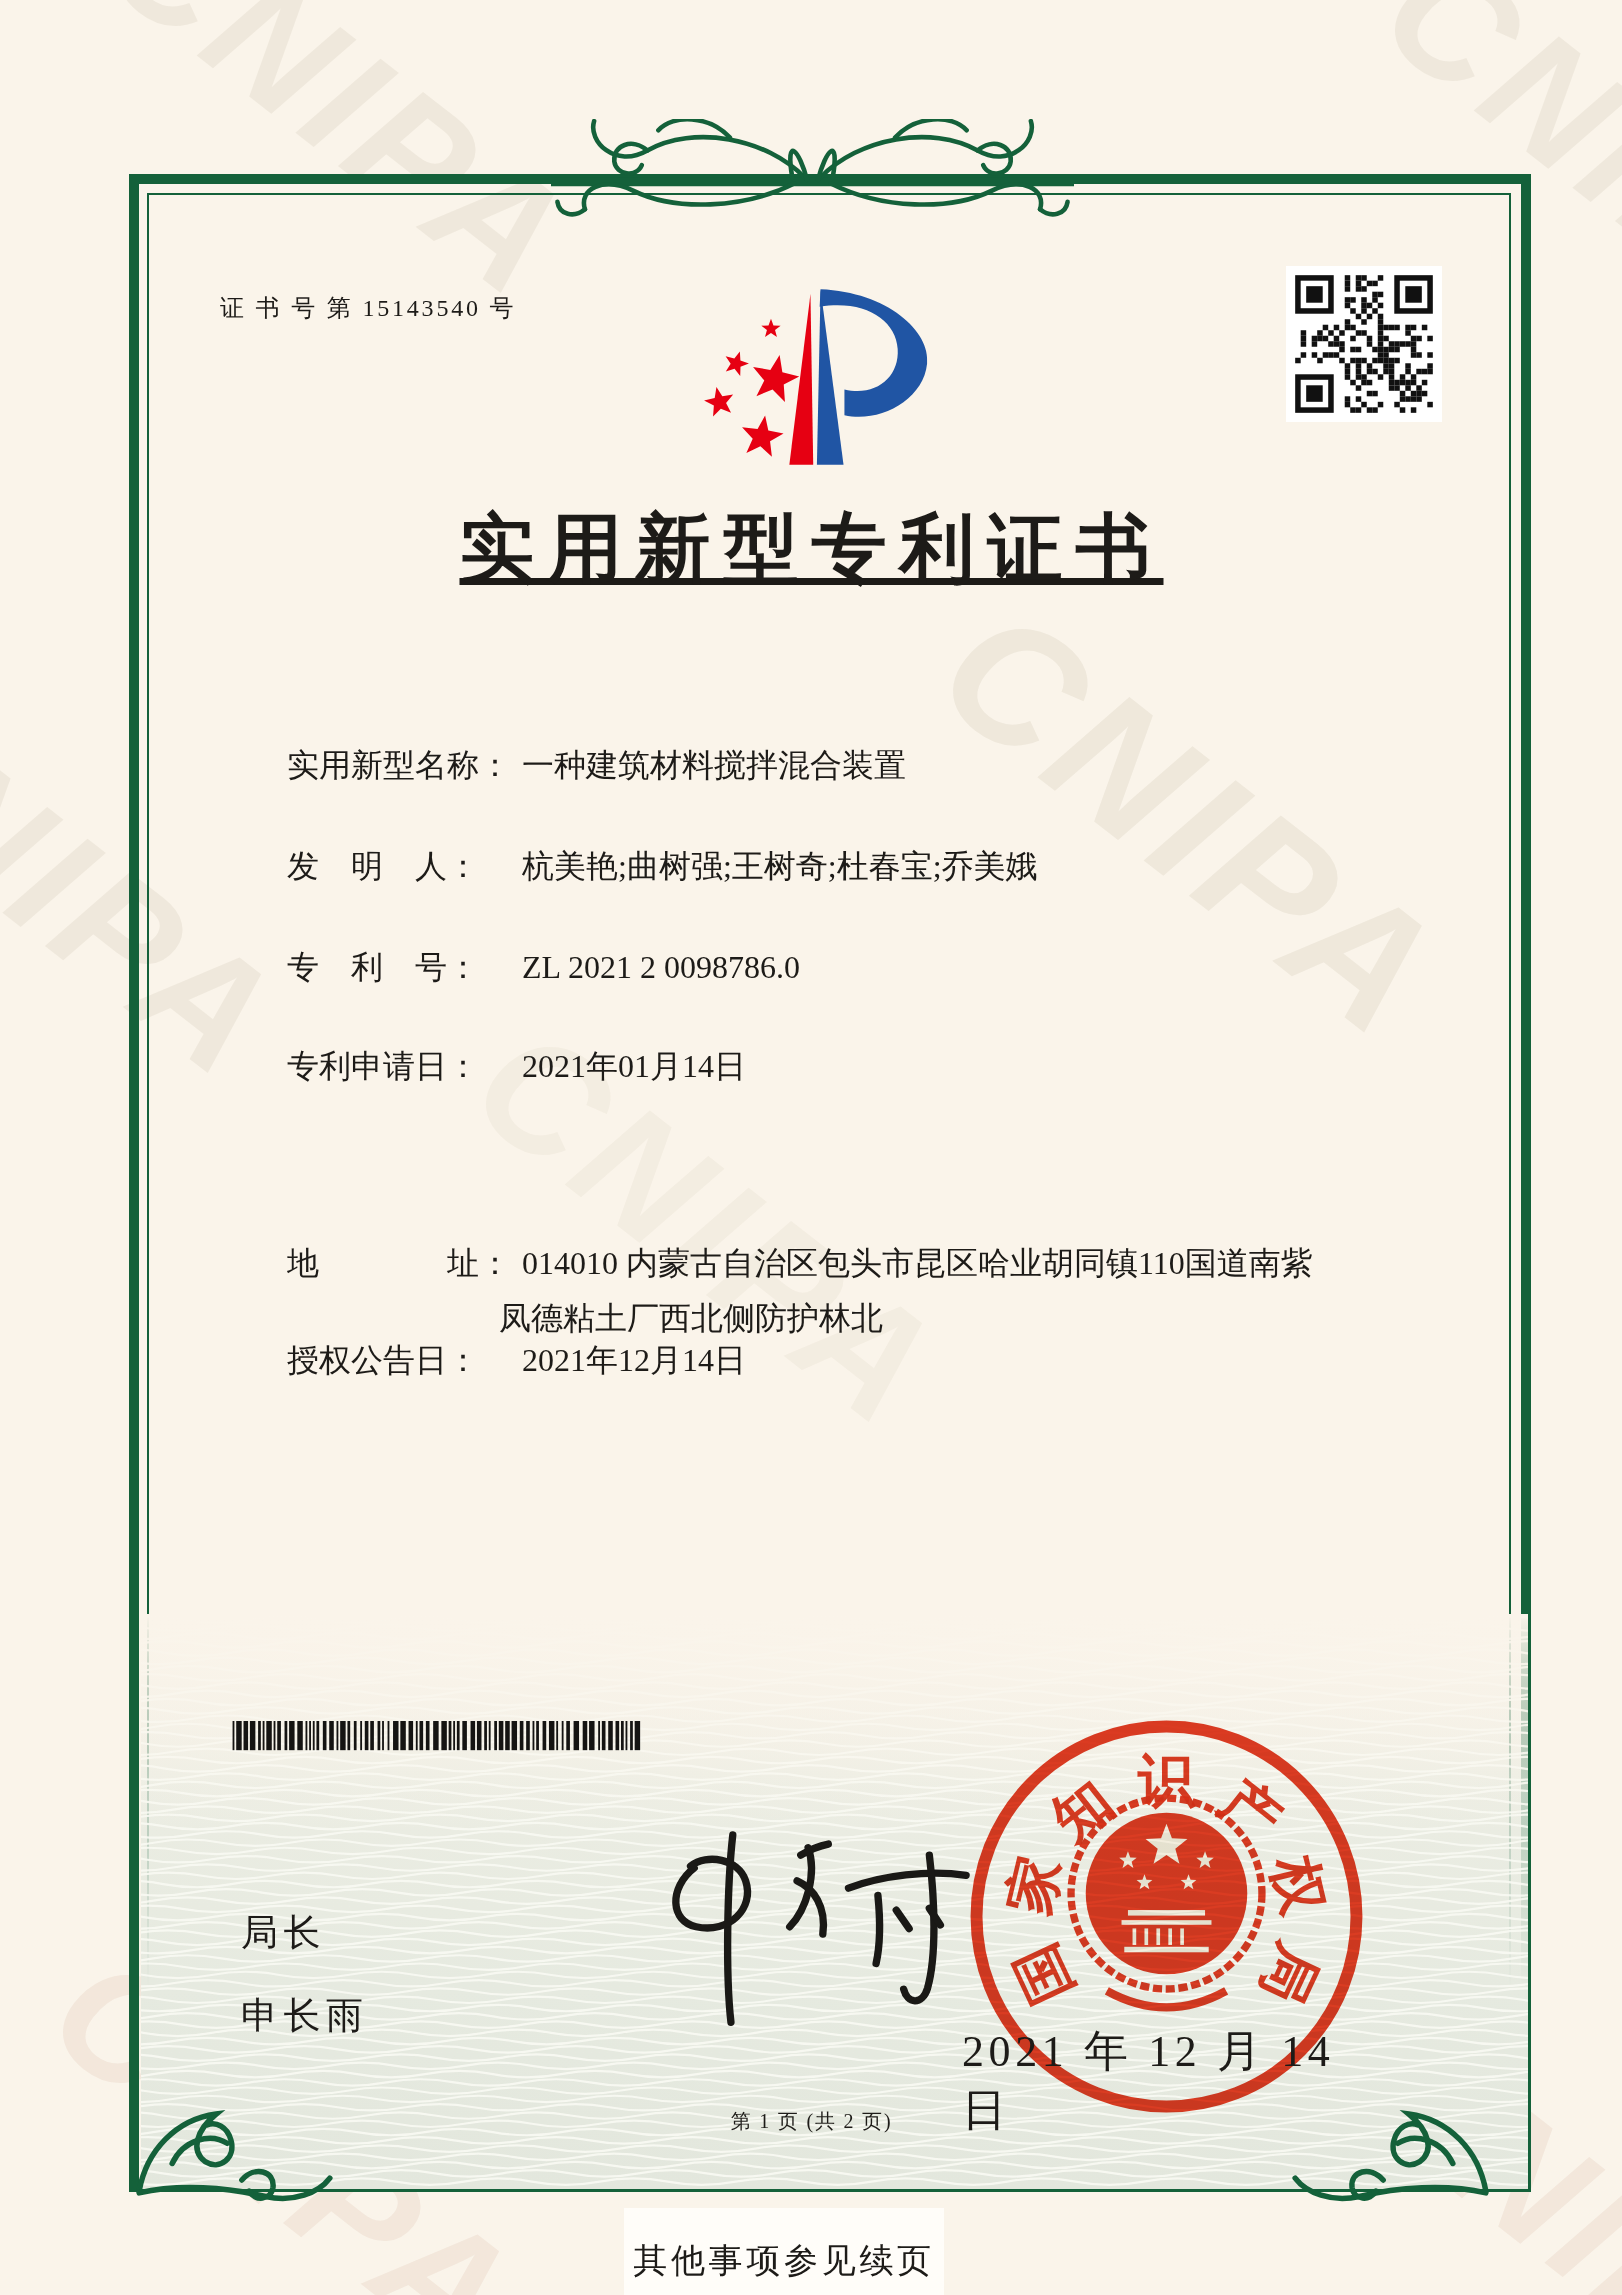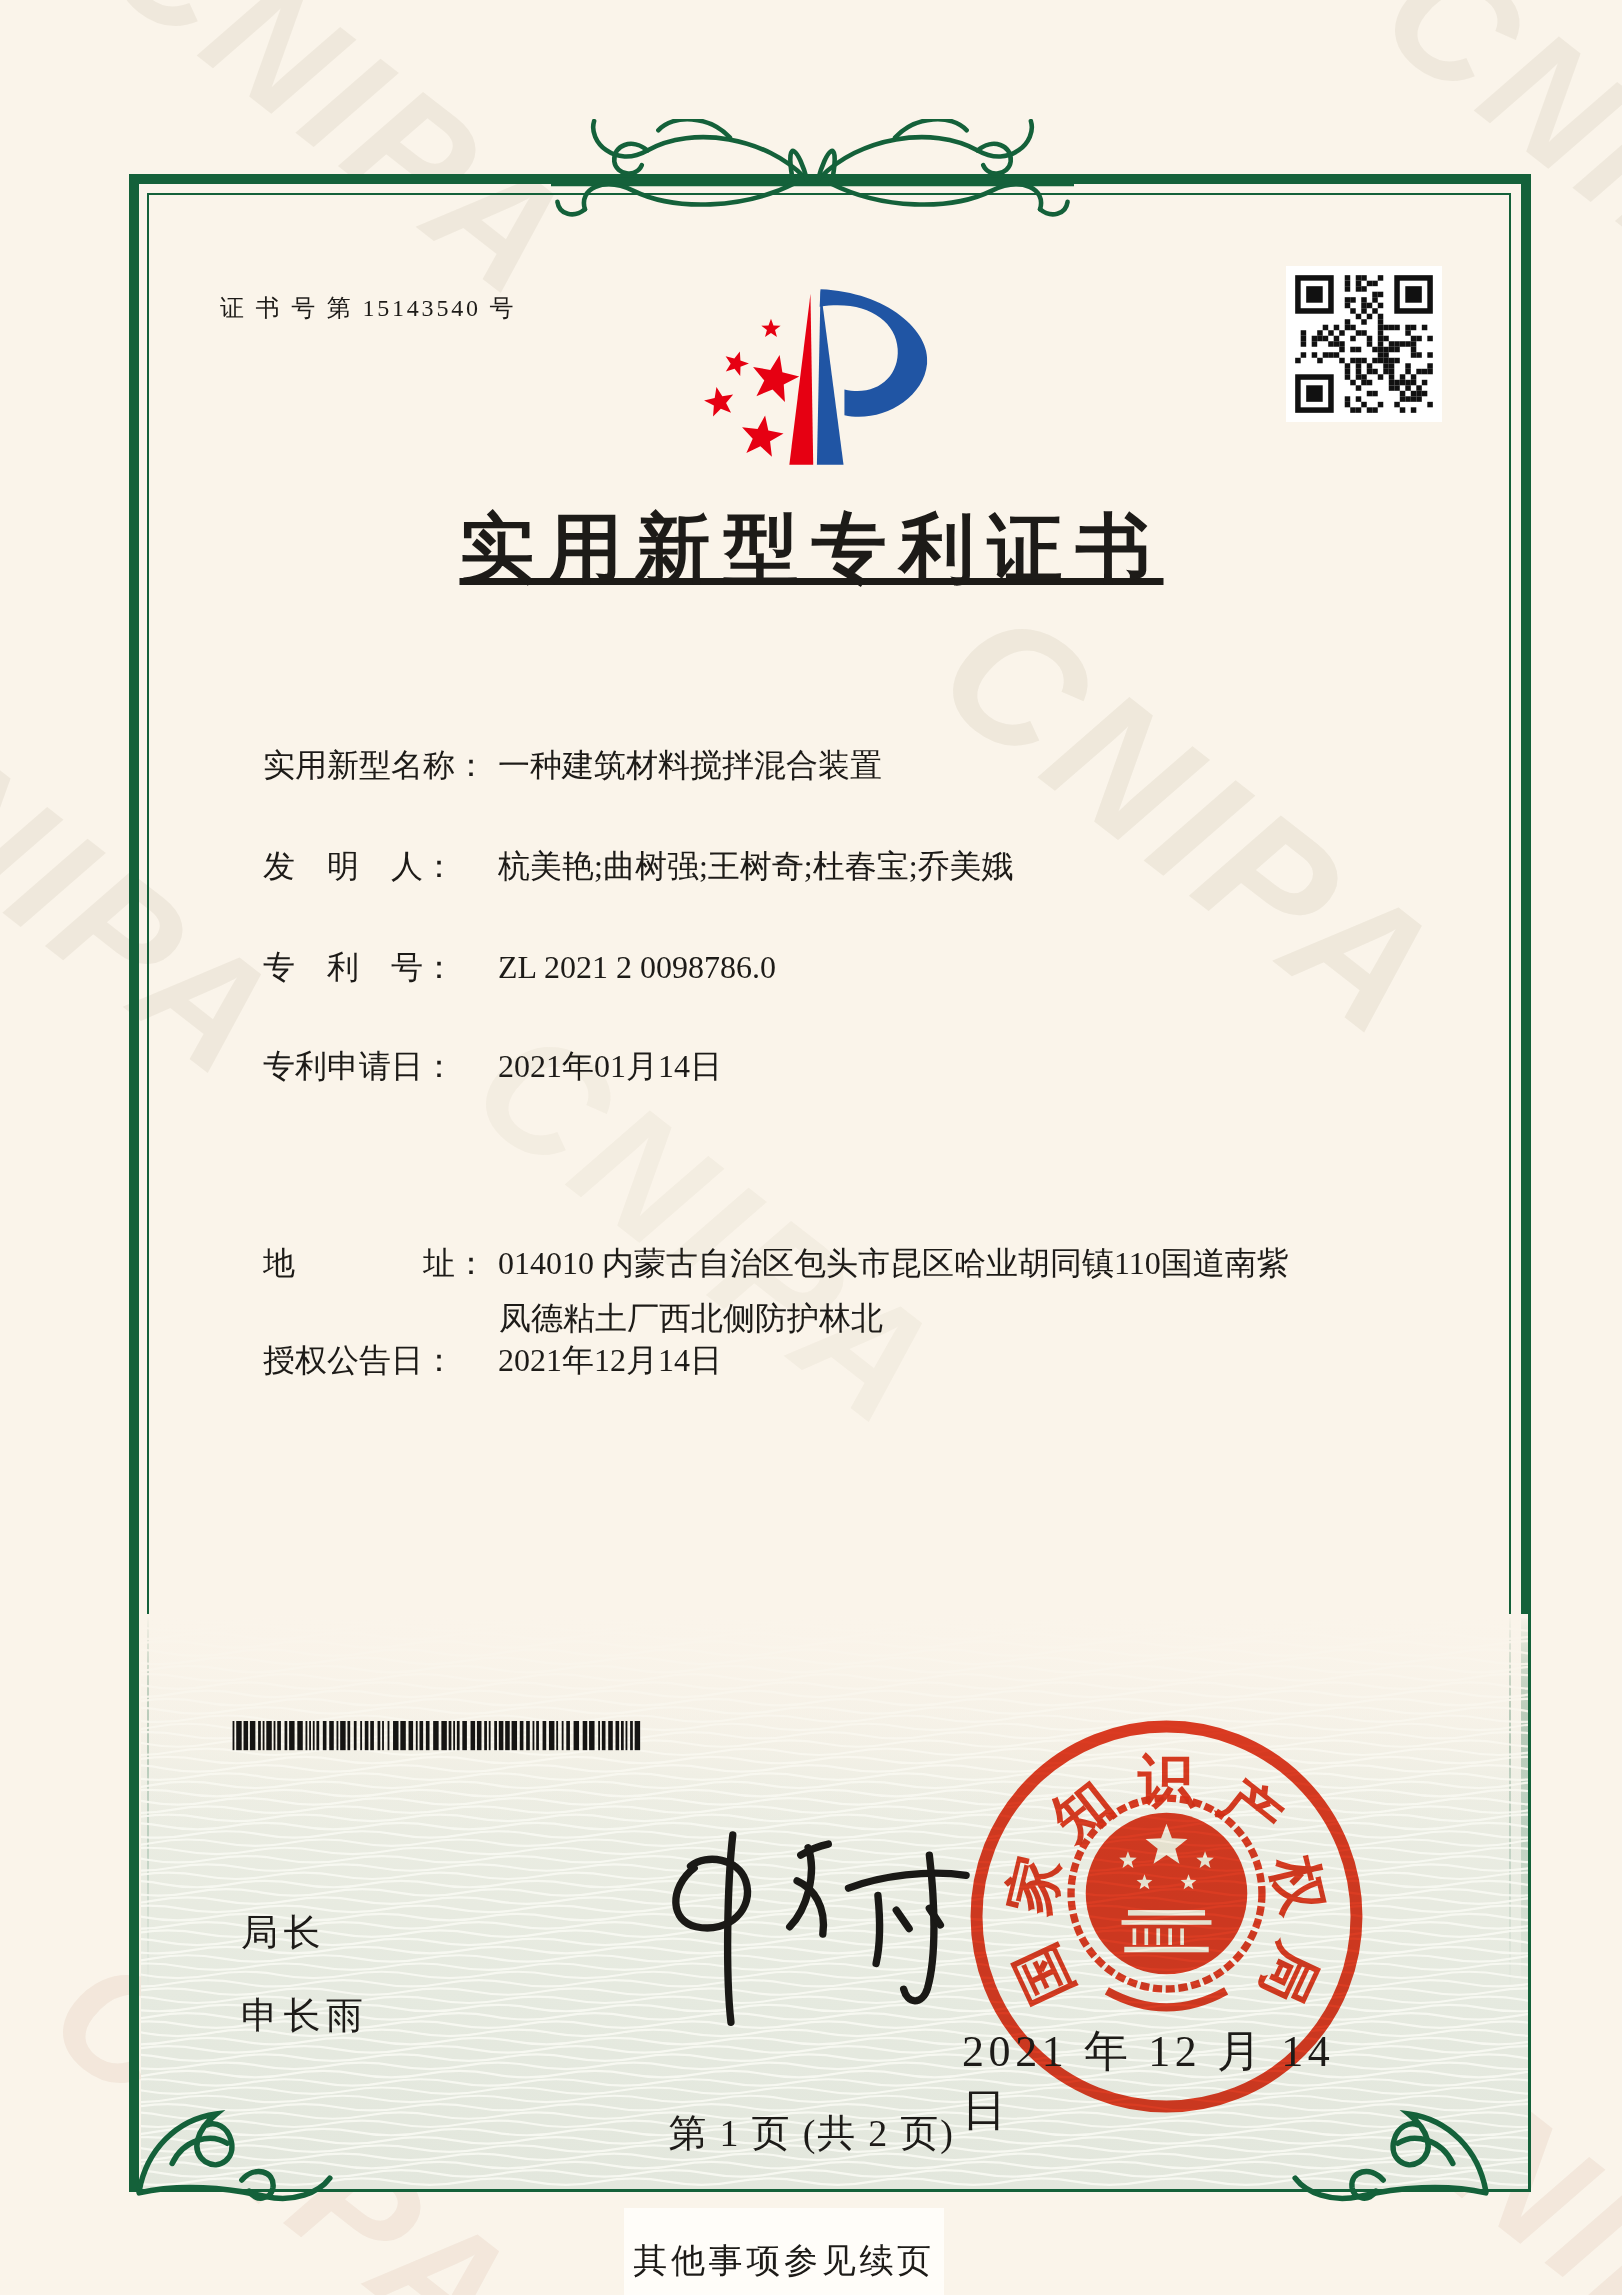--- a/index.html
+++ b/index.html
@@ -23,29 +23,29 @@
   .frame-inner{left:147px;top:193px;width:1360px;height:1976px;border:2.8px solid #14613a;z-index:1;}
   
   #wave-zone{left:141px;top:1614px;width:1387px;height:575px;z-index:1;
     background:linear-gradient(to bottom, rgba(230,234,224,0) 0%, rgba(230,234,224,.75) 30%, #e6eae0 65%, #e3e7dd 100%);}
   #wave-fade{left:141px;top:1614px;width:1387px;height:220px;z-index:2;
     background:linear-gradient(to bottom,#faf4ea 0%, rgba(250,244,234,0) 100%);}
   
   #cert-no{left:220px;top:292px;font-size:24px;letter-spacing:2.8px;z-index:3;}
   #title{left:0;top:499px;width:1623px;text-align:center;font-size:75px;font-weight:bold;letter-spacing:13px;z-index:3;text-decoration:underline;}
   .row{position:absolute;left:231px;font-size:32px;z-index:3;white-space:pre;}
-  .row .lab{display:inline-block;width:235px;white-space:pre;}
+  .row .lab{display:inline-block;width:235px;white-space:pre;margin-left:24px;}
   #row-grant2{left:817px;}
   #addr-l2{left:467px;}
   #paras{left:230px;top:1341px;width:1181px;font-size:32px;line-height:66px;text-align:justify;z-index:3;}
   #paras p{margin:0;text-indent:2em;}
   #director-title{left:241px;top:1908px;font-size:37px;letter-spacing:5.5px;z-index:3;}
   #director-name{left:241px;top:1991px;font-size:37px;letter-spacing:5.5px;z-index:3;}
   #seal-date{left:962px;top:2022px;width:413px;text-align:left;font-size:44px;letter-spacing:4.6px;z-index:5;}
-  #page-no{left:0;top:2108px;width:1623px;text-align:center;font-size:38px;letter-spacing:1.8px;z-index:3;}
+  #page-no{left:0;top:2108px;width:1623px;text-align:center;font-size:20px;letter-spacing:1.8px;z-index:3;}
   #footer-box{left:624px;top:2208px;width:320px;height:106px;background:#fffdf9;z-index:3;
     display:flex;align-items:center;justify-content:center;}
   #footer-box span{font-size:34px;letter-spacing:3.7px;}
   svg{display:block;}
   #seal-svg{z-index:4;mix-blend-mode:multiply;}
   #sig-svg{z-index:3;}
 </style>
 </head>
 <body>
 

